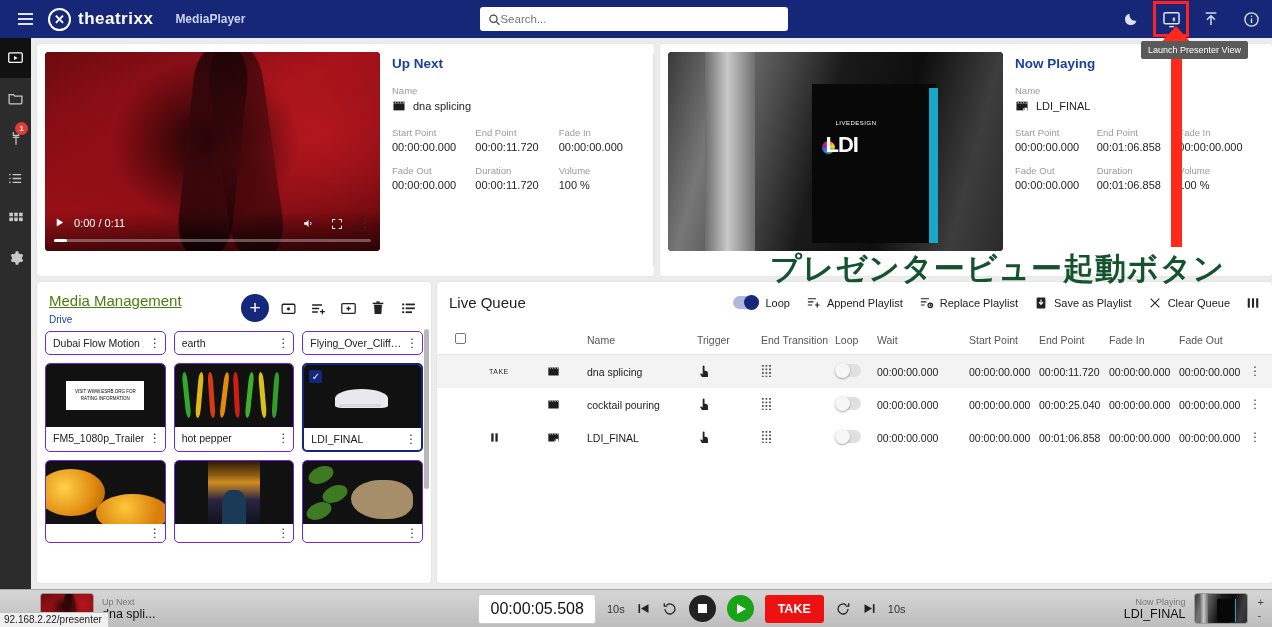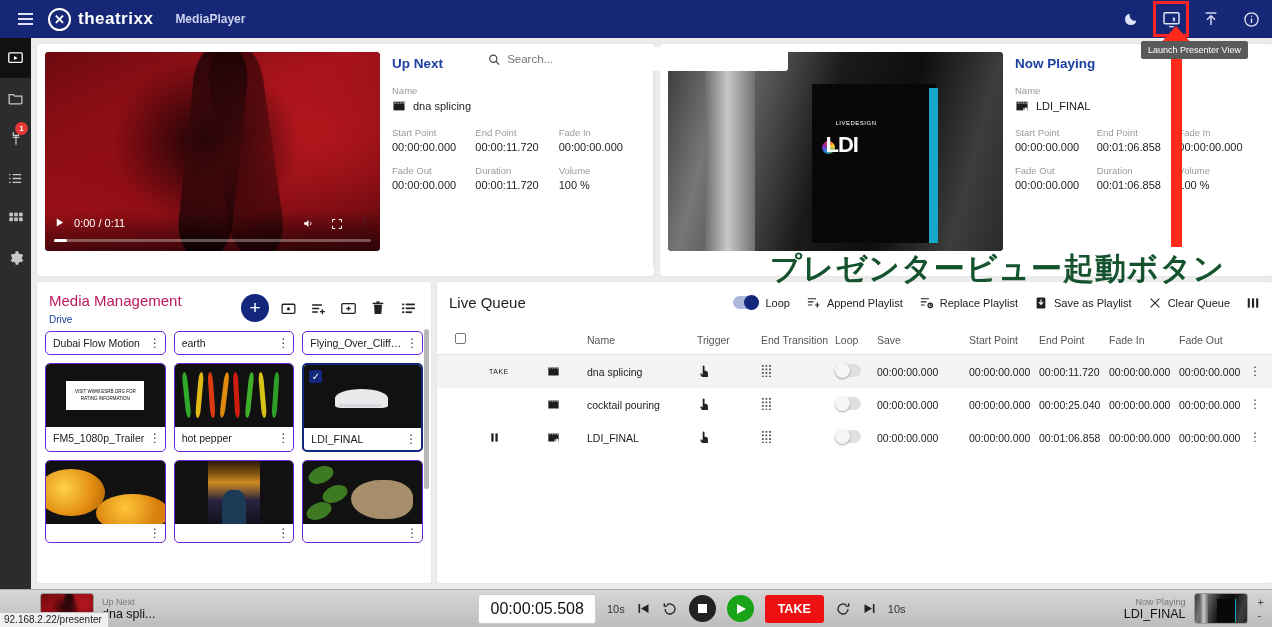--- a/index.html
+++ b/index.html
@@ -17,21 +17,21 @@
     background:#152776; display:flex; align-items:center; z-index:40;
   }
   .hamburger{ width:34px; display:flex; flex-direction:column; gap:3px; align-items:center; margin-left:8px; cursor:pointer;}
   .hamburger i{ display:block; width:15px; height:2px; background:#dfe3f5;}
   .brandwrap{ display:flex; align-items:center; gap:7px; margin-left:6px;}
   .brandmark{ width:23px; height:23px; border-radius:50%; border:2px solid #fff; display:flex; align-items:center; justify-content:center; color:#fff; font-size:13px; font-weight:bold;}
   .brandtxt{ color:#fff; font-size:17px; font-weight:bold; letter-spacing:.5px;}
   .appname{ color:#ccd3ef; font-size:12px; margin-left:22px; font-weight:bold;}
   .searchbox{
     position:absolute; left:480px; top:7px; width:308px; height:24px;
-    background:#fff; border-radius:3px; display:flex; align-items:center; padding:0 8px; gap:7px;margin-top:40px;
+    background:#fff; border-radius:3px; display:flex; align-items:center; padding:0 8px; 
   }
   .searchbox input{ border:0; outline:0; font-family:inherit; font-size:11.5px; color:#333; width:100%; background:transparent;}
   .tb-icons{ position:absolute; right:6px; top:0; height:38px; display:flex; align-items:center; gap:10px;}
   .tb-ic{ width:30px; height:30px; display:flex; align-items:center; justify-content:center; color:#dfe3f5; cursor:pointer;}
   .hl-box{ outline:3px solid #f22; }
   .tooltip{
     position:absolute; left:1141px; top:41px; background:#5a5a5a; color:#fff;
     font-size:9px; padding:4px 7px; border-radius:2px; white-space:nowrap; z-index:60;
   }
   
@@ -86,21 +86,21 @@
   .pv-info{ flex:1; padding:12px 12px 0 4px; position:relative;}
   .pv-title{ color:#1a3fa0; font-size:13.5px; font-weight:bold; margin-bottom:14px;}
   .fld-lab{ color:#9a9a9a; font-size:9.5px; margin-bottom:3px;}
   .fld-val{ color:#1d1d1d; font-size:11px;}
   .nm-row{ display:flex; align-items:center; gap:7px; margin-bottom:14px;}
   .grid3{ display:grid; grid-template-columns:repeat(3,1fr); row-gap:12px;}
   .pv-div{ position:absolute; right:0; top:10px; bottom:10px; width:1px; background:#e2e2e2;}
   
   #media{ left:6px; top:244px; width:394px; height:301px; border-radius:2px; box-shadow:0 0 1px rgba(0,0,0,.25); overflow:hidden;}
   .mm-head{ display:flex; align-items:flex-start; padding:10px 12px 0 12px;}
-  .mm-title{ font-size:15px; color:#be185d;}
+  .mm-title{ font-size:15px; color:#4d7c0f;text-decoration:underline;}
   .mm-drive{ font-size:10px; color:#1a3fa0; margin-top:5px; cursor:pointer;}
   .mm-actions{ margin-left:auto; display:flex; align-items:center; gap:8px; padding-top:2px;}
   .fab{ width:28px; height:28px; border-radius:50%; background:#13277d; color:#fff; display:flex; align-items:center; justify-content:center; font-size:19px; cursor:pointer;}
   .mm-ic{ width:22px; height:22px; display:flex; align-items:center; justify-content:center; color:#222; cursor:pointer;}
   .mm-body{ padding:6px 8px 0 8px; height:255px; overflow:hidden; position:relative;}
   .mm-grid{ display:grid; grid-template-columns:repeat(3,1fr); gap:8px;}
   .mcard{ border:1px solid #6d28d9; border-radius:5px; background:#fff; overflow:hidden; cursor:pointer;}
   .mcard.sel{ border:2px solid #13277d;}
   .mcard .thumb{ height:63px; background:#111; position:relative;}
   .mcard .cap{ display:flex; align-items:center; padding:5px 4px 5px 7px; gap:3px;}
@@ -600,21 +600,21 @@
           <tr>
         <th style="width:52px; padding-left:18px;">
           <span style="display:inline-block;width:11px;height:11px;border:1.4px solid #777;border-radius:2px;"></span>
         </th>
         <th style="width:58px;"></th>
         <th style="width:40px;"></th>
         <th style="width:110px;">Name</th>
         <th style="width:64px;">Trigger</th>
         <th style="width:74px;">End Transition</th>
         <th style="width:42px;">Loop</th>
-        <th style="width:92px;">Save</th>
+        <th style="width:92px;">Wait</th>
         <th style="width:70px;">Start Point</th>
         <th style="width:70px;">End Point</th>
         <th style="width:70px;">Fade In</th>
         <th style="width:70px;">Fade Out</th>
         <th></th>
       </tr>
         </thead>
       <tbody>
         <tr class="row1">
           <td></td>

